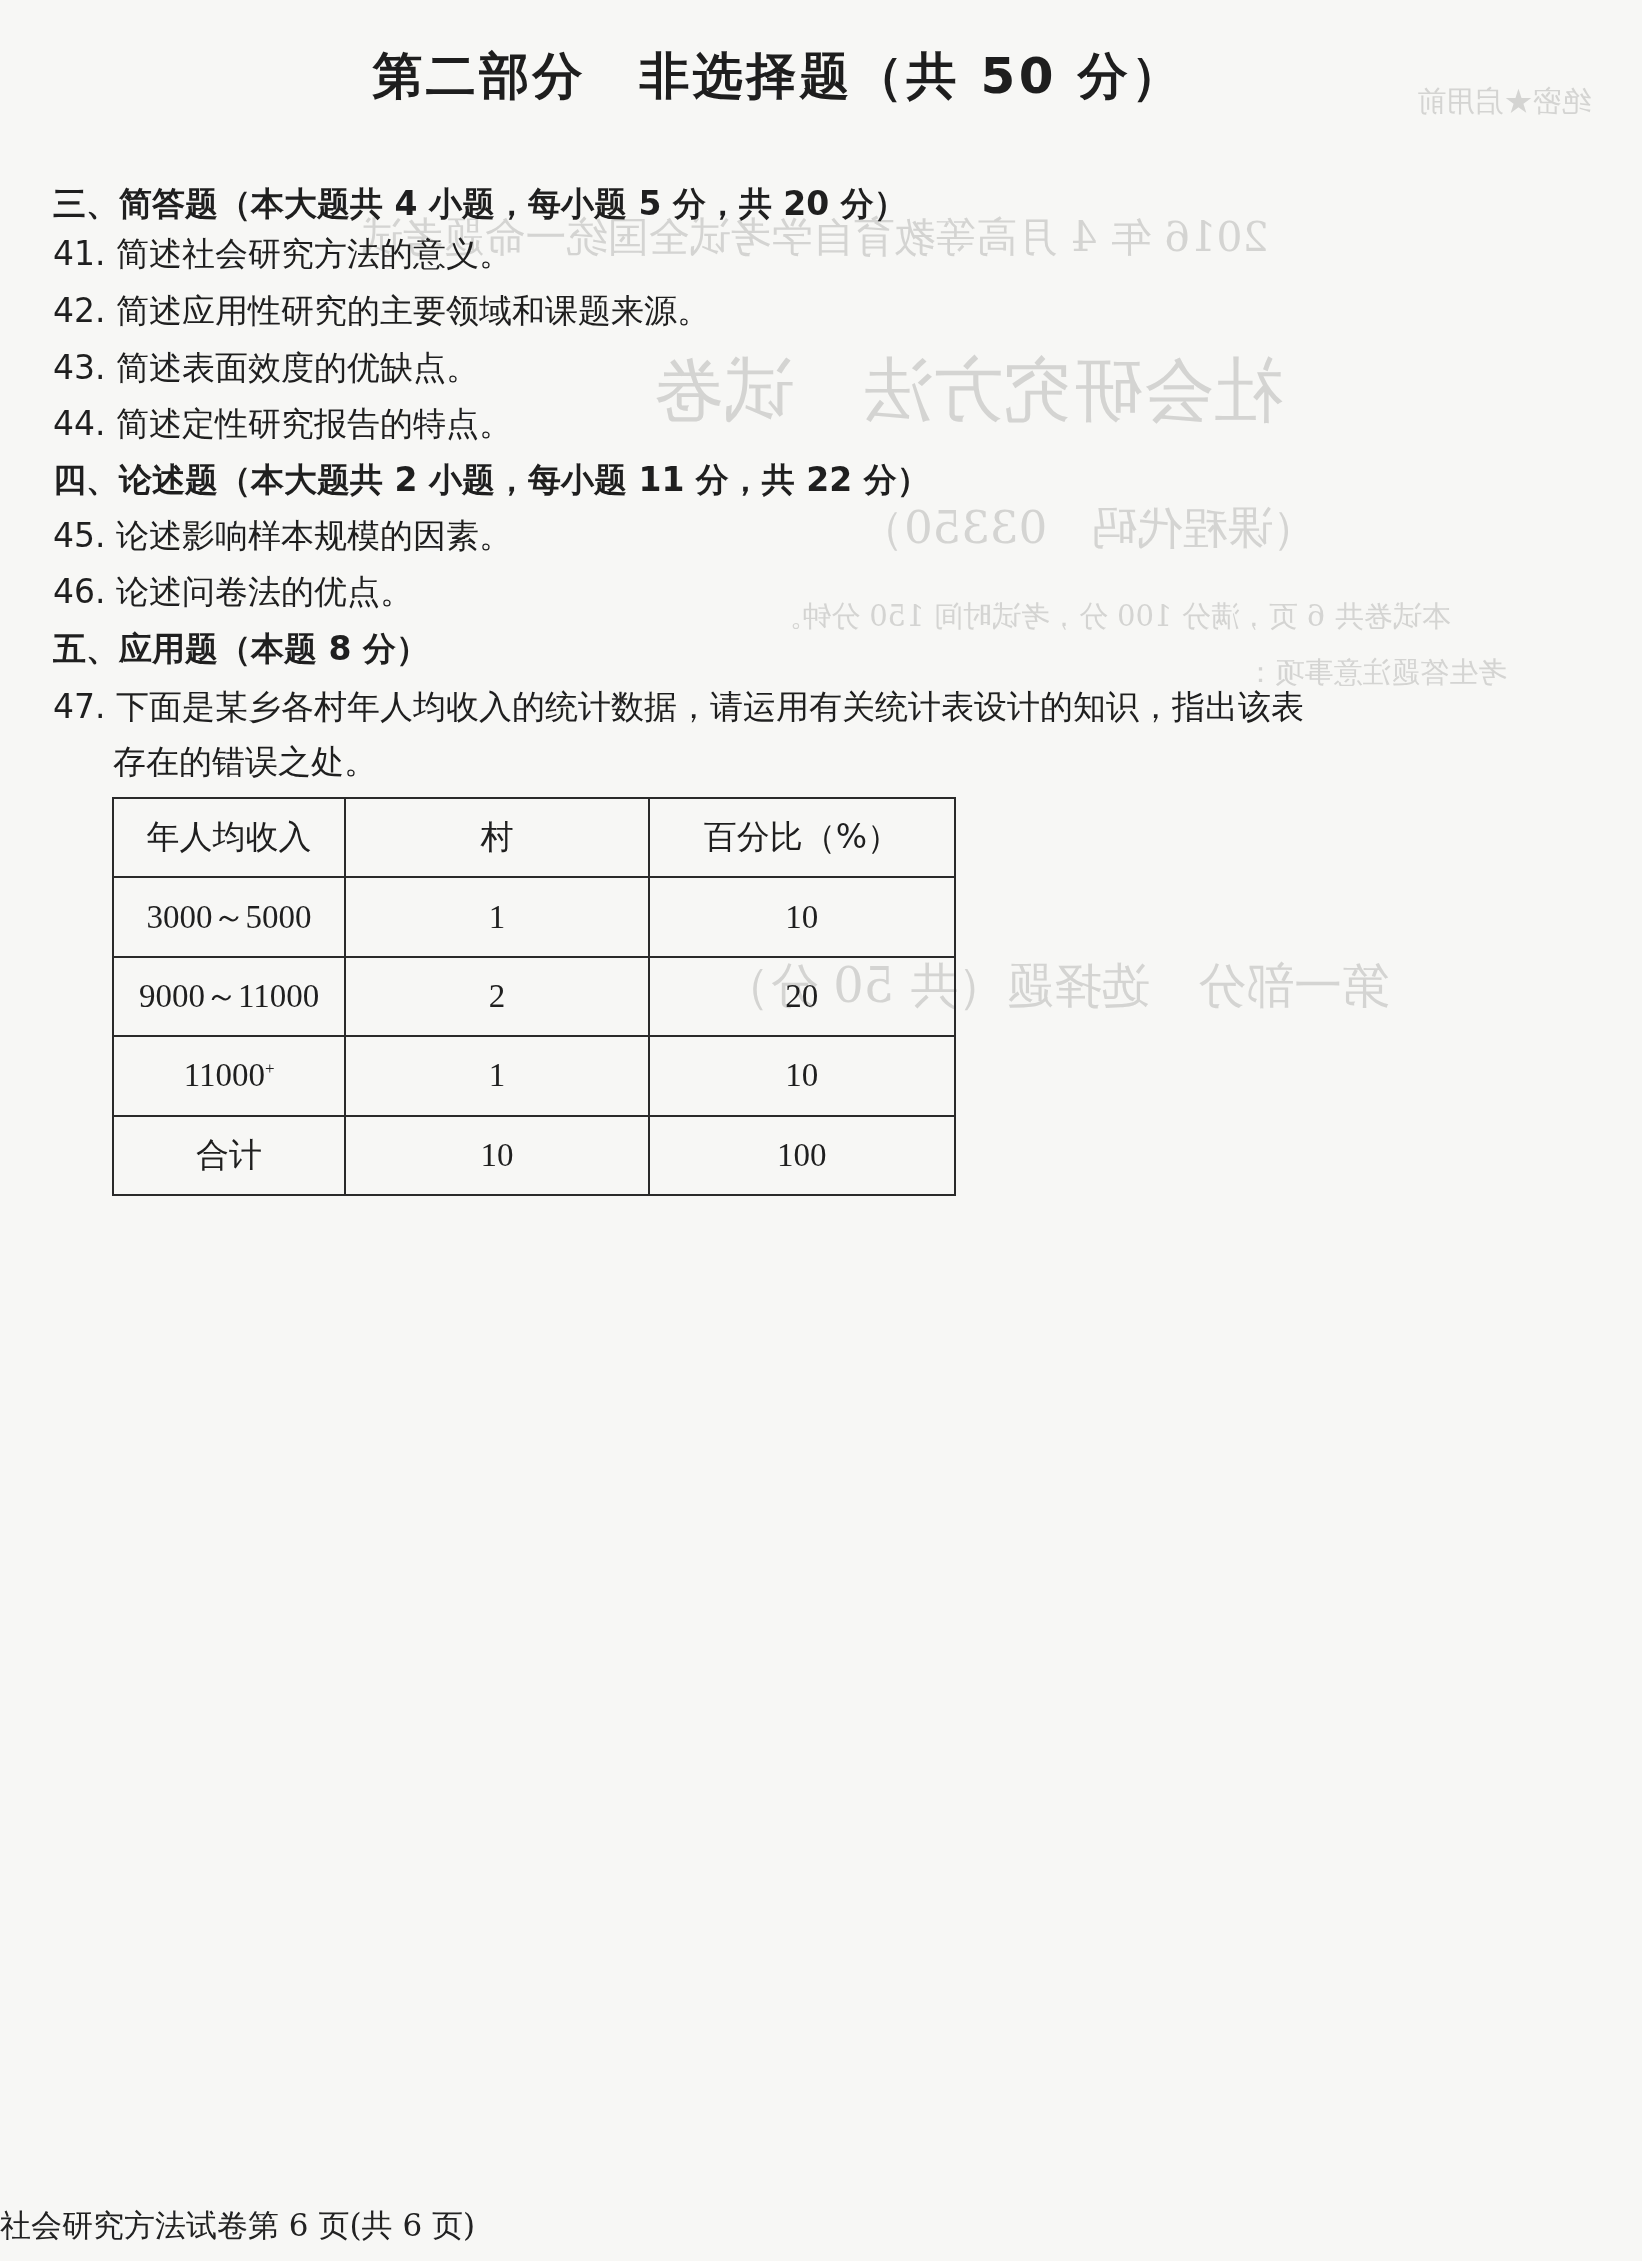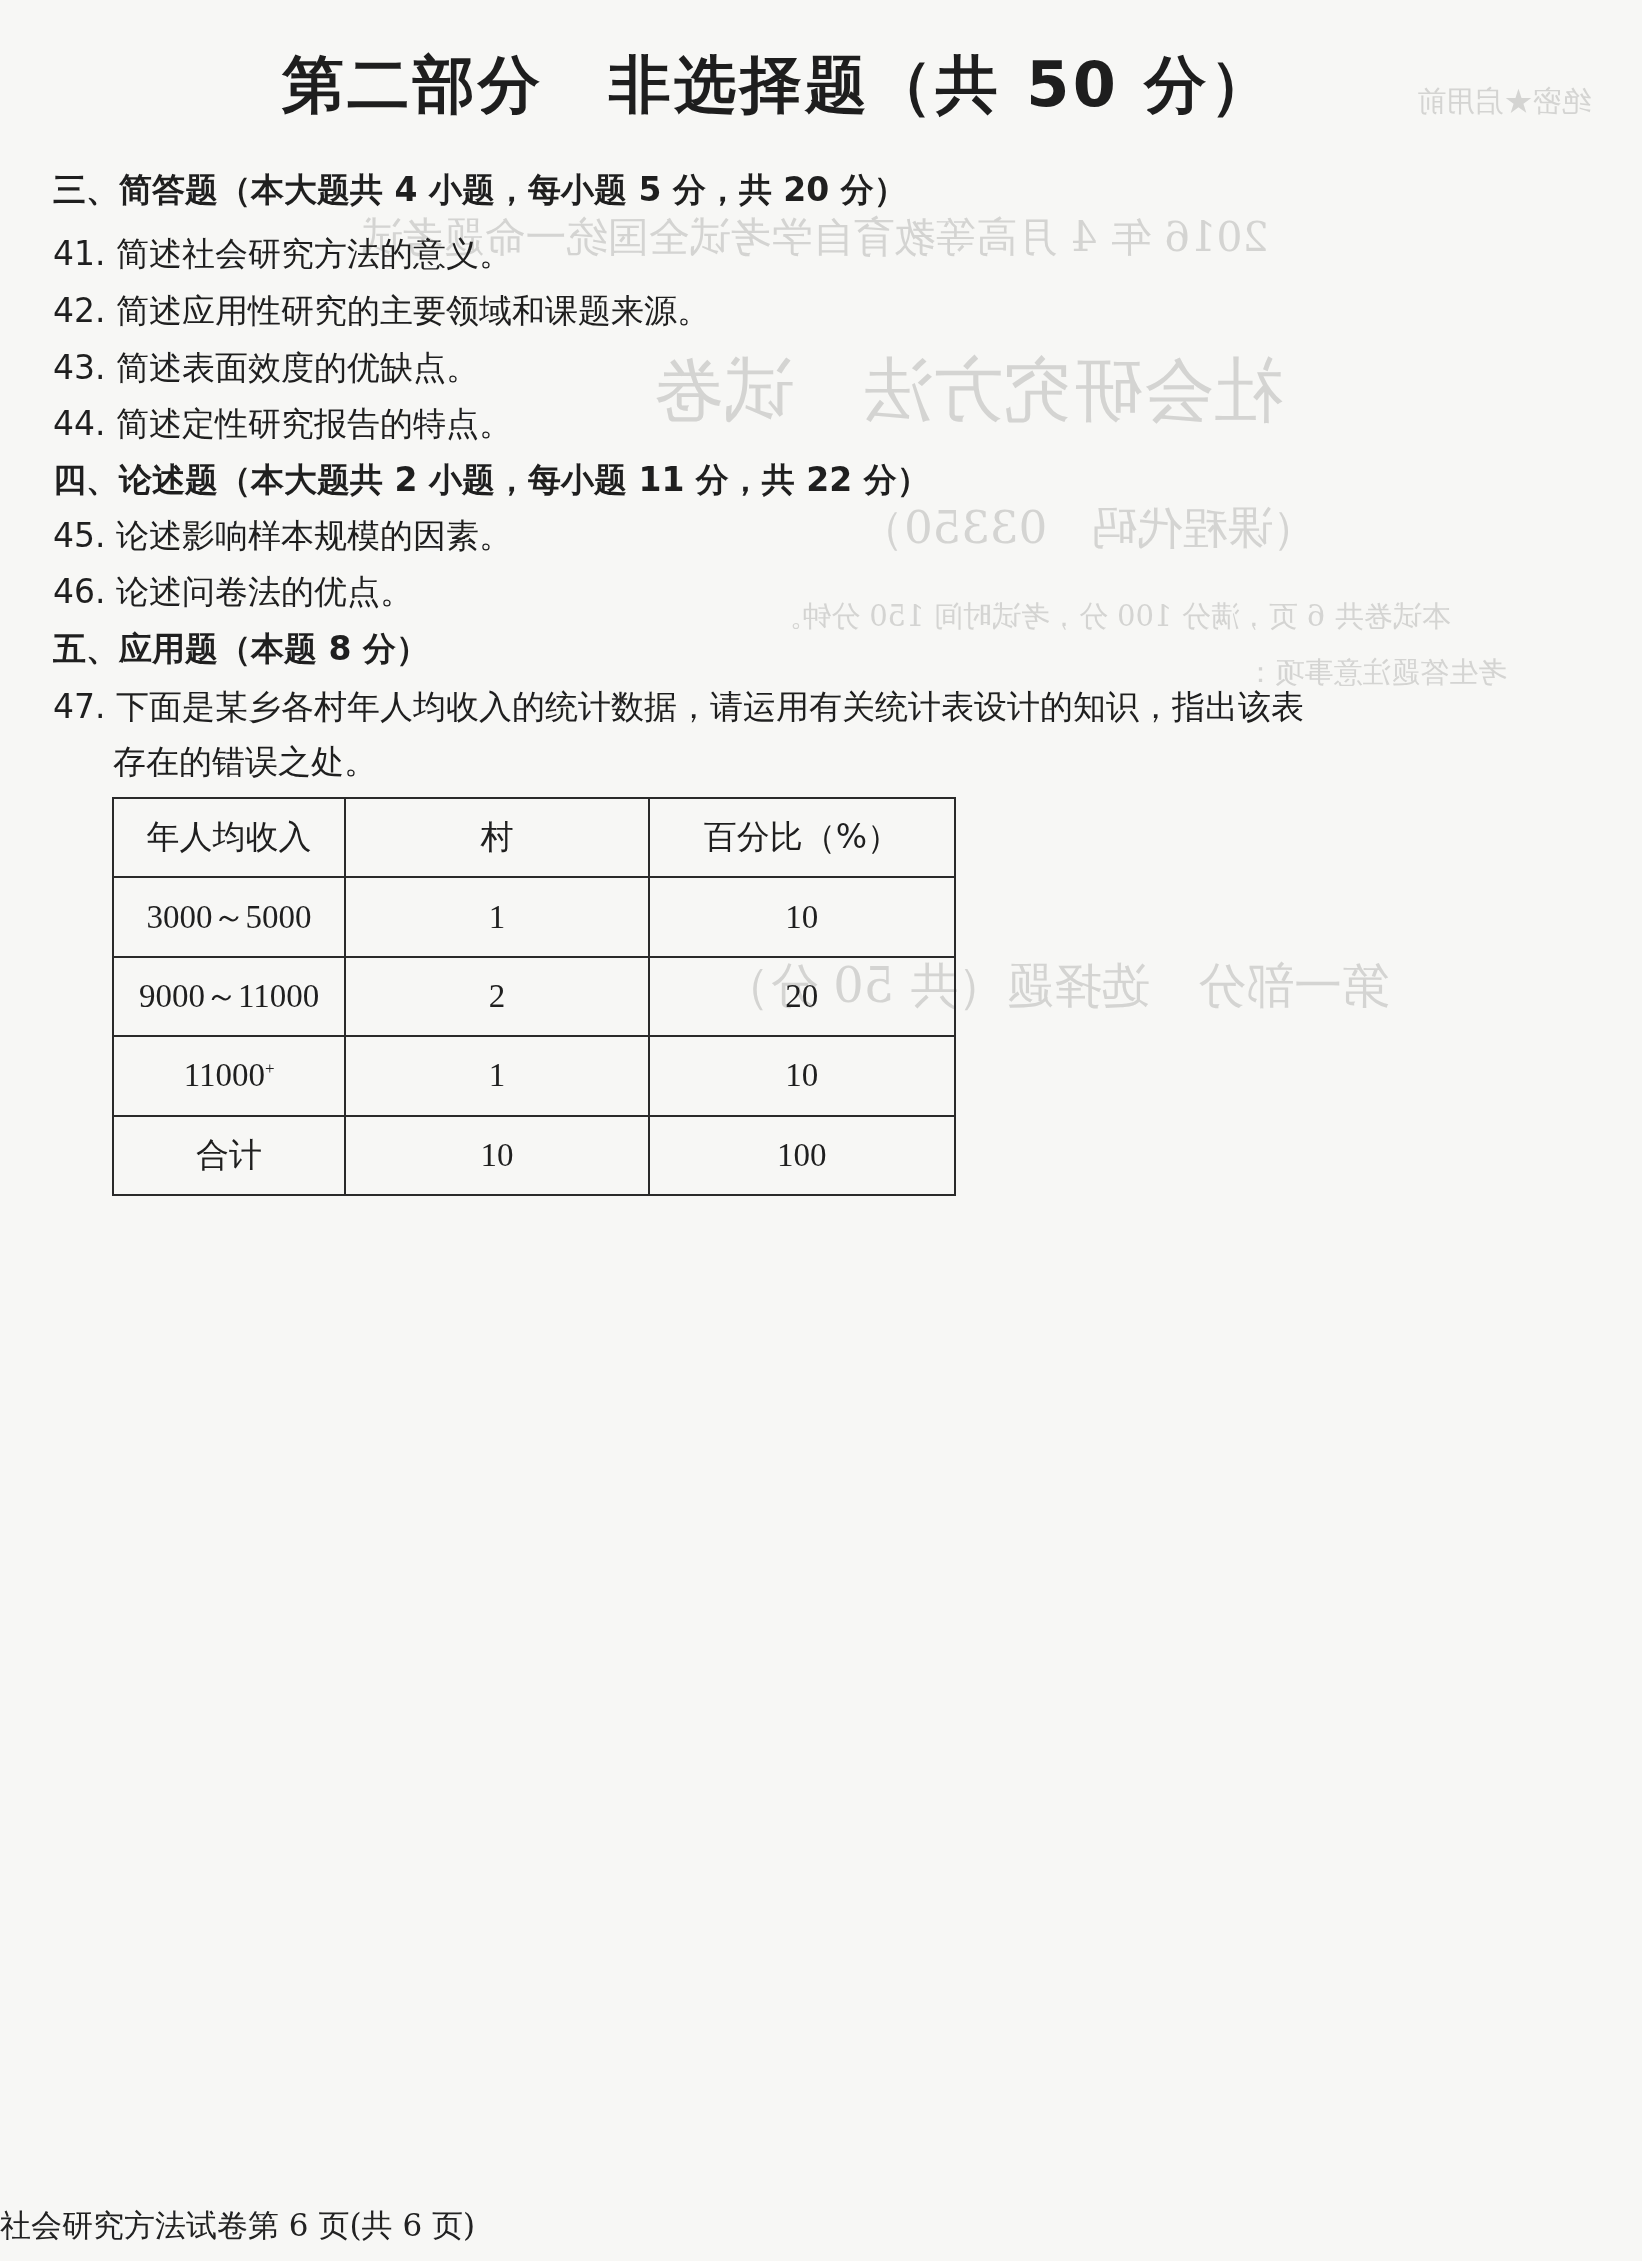--- a/index.html
+++ b/index.html
@@ -8,21 +8,21 @@
     background:#f7f7f5;
     font-family:"DejaVu Sans", sans-serif;
     color:#222;
   }
   .ghost {
     position:absolute; color:#d4d4d2; font-family:"DejaVu Serif", serif;
     transform:scaleX(-1); white-space:nowrap; user-select:none;
   }
   .title {
     position:absolute; left:0; width:1557px; top:43px; text-align:center;
-    font-size:62px; font-weight:bold; letter-spacing:3.4px; color:#1e1e1e;
+    font-size:50px; font-weight:bold; letter-spacing:3.4px; color:#1e1e1e;
   }
   .line {
     position:absolute; left:53px; font-size:33px; line-height:40px; white-space:nowrap; color:#1f1f1f;
   }
   .line.sec { font-weight:bold; }
   .line.cont { left:113px; }
   table.data {
     position:absolute; left:112px; top:797px; width:844px; height:399px;
     border-collapse:collapse; font-family:"Liberation Serif", serif; font-size:33px; color:#1f1f1f;border-radius:24px;
   }
@@ -44,21 +44,21 @@
 <div class="ghost" style="right:52px;top:82px;font-size:29px;">绝密★启用前</div>
 <div class="ghost" style="left:361px;top:210px;font-size:41px;">2016 年 4 月高等教育自学考试全国统一命题考试</div>
 <div class="ghost" style="left:653px;top:344px;font-size:70px;">社会研究方法　试卷</div>
 <div class="ghost" style="left:859px;top:498px;font-size:45px;">（课程代码　03350）</div>
 <div class="ghost" style="left:773px;top:597px;font-size:29px;">本试卷共 6 页，满分 100 分，考试时间 150 分钟。</div>
 <div class="ghost" style="left:1246px;top:653px;font-size:29px;">考生答题注意事项：</div>
 <div class="ghost" style="left:722px;top:954px;font-size:48px;">第一部分　选择题（共 50 分）</div>
 
 <div class="title">第二部分　非选择题（共 50 分）</div>
 
-<div class="line sec" style="top:170px;text-align:right;">三、简答题（本大题共 4 小题，每小题 5 分，共 20 分）</div>
+<div class="line sec" style="top:184px;text-align:right;">三、简答题（本大题共 4 小题，每小题 5 分，共 20 分）</div>
 <div class="line" style="top:234px;">41. 简述社会研究方法的意义。</div>
 <div class="line" style="top:291px;">42. 简述应用性研究的主要领域和课题来源。</div>
 <div class="line" style="top:348px;">43. 简述表面效度的优缺点。</div>
 <div class="line" style="top:404px;">44. 简述定性研究报告的特点。</div>
 
 <div class="line sec" style="top:460px;">四、论述题（本大题共 2 小题，每小题 11 分，共 22 分）</div>
 <div class="line" style="top:516px;">45. 论述影响样本规模的因素。</div>
 <div class="line" style="top:572px;">46. 论述问卷法的优点。</div>
 
 <div class="line sec" style="top:629px;">五、应用题（本题 8 分）</div>

